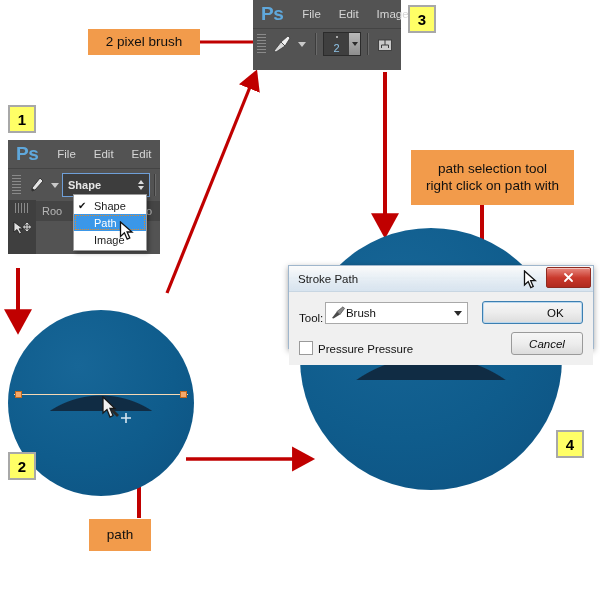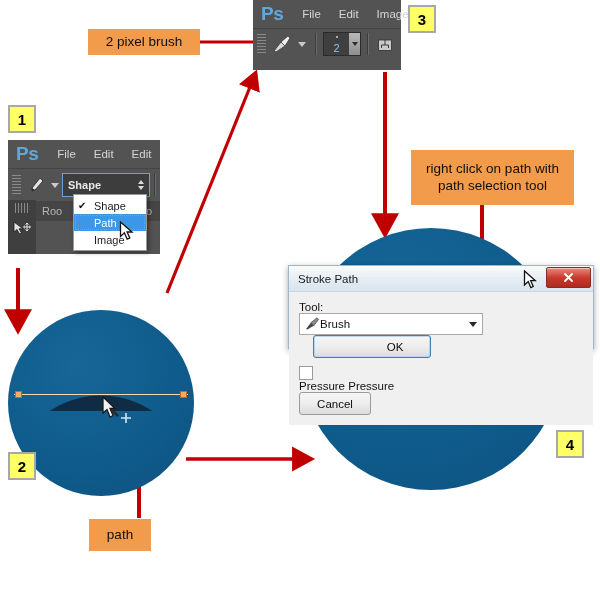--- a/index.html
+++ b/index.html
@@ -151,21 +151,21 @@
     width:43px;height:19px;border-radius:2px;
     background:linear-gradient(to bottom,#e8897f,#c9392c 52%,#b02a1f);
     border:1px solid #8f2a20;
     color:#fff;font-size:12px;font-weight:bold;
     display:flex;align-items:center;justify-content:center;
     box-shadow:inset 0 1px 0 rgba(255,255,255,.5);
   }
   .dlg-body{
     background:#f0f0f0;padding:9px 10px 10px 10px;
   }
-  .row{display:flex;align-items:flex-start;flex-direction:column;}
+  .row{display:flex;align-items:flex-end;}
   .lbl{font-size:11.5px;color:#111;}
   .combo{
     background:#fff;border:1px solid #a9a9a9;height:20px;
     display:flex;align-items:center;padding:0 2px 0 5px;
     font-size:11.5px;color:#111;
   }
   .combo .cv{flex:1;display:flex;align-items:center;}
   .combo .carrow{width:14px;display:flex;align-items:center;justify-content:center;}
   .btn{
     height:21px;font-size:11.5px;color:#0b0b0b;
@@ -368,36 +368,36 @@
           <span class="carrow">
             <span style="display:block;width:0;height:0;border-left:4px solid transparent;border-right:4px solid transparent;border-top:5px solid #2a2a2a;"></span>
           </span>
         </div>
         <div class="btn primary" style="width:70px;margin-left:14px;">OK</div>
       </div>
       <div class="row">
         <span class="chk"></span>
         <span class="lbl">Pressure Pressure</span>
         <div style="flex:1"></div>
-        <div class="btn" style="width:70px;">Cancel</div>
+        <div class="btn" style="width:70px;font-style:italic;">Cancel</div>
       </div>
     </div>
   </div>
 
   <svg class="cursor-arrow" style="left:523px;top:270px;width:14px;height:20px;" viewBox="0 0 14 20">
     <path d="M1.5,1 L1.5,15 L5.2,11.5 L7.8,17.6 L10.2,16.5 L7.7,10.7 L12.4,10.7 z" fill="#ffffff" stroke="#111111" stroke-width="1.3"></path>
   </svg>
 
   <div class="abs callout" style="left:88px;top:29px;width:112px;height:26px;">
     <span>2 pixel brush</span>
   </div>
 
   <div class="abs callout" style="left:411px;top:150px;width:163px;height:55px;flex-direction:column;">
+    <span>path selection tool</span>
     <span>right click on path with</span>
-    <span>path selection tool</span>
   </div>
 
   <div class="abs callout" style="left:89px;top:519px;width:62px;height:32px;">
     <span>path</span>
   </div>
 
   <div class="abs badge" style="left:8px;top:105px;">
     <span>1</span>
   </div>
   <div class="abs badge" style="left:8px;top:452px;">

